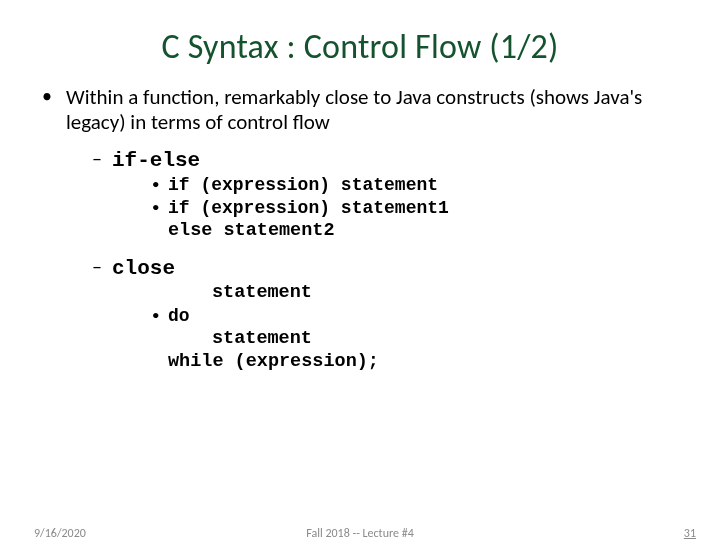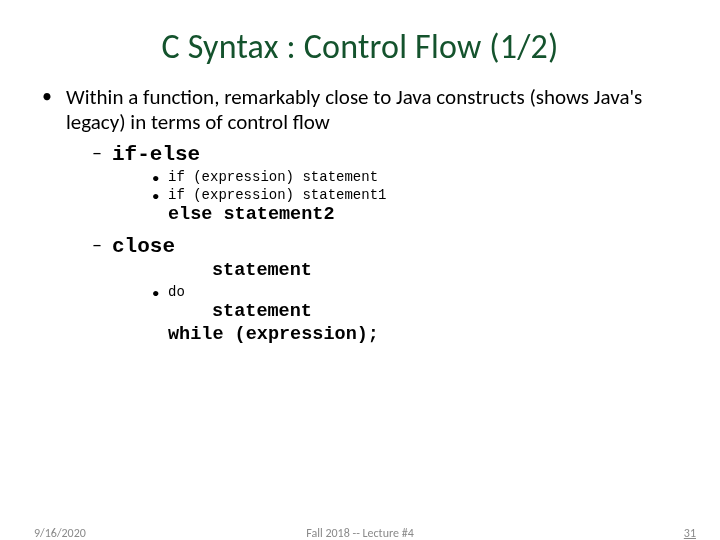--- a/index.html
+++ b/index.html
@@ -48,21 +48,21 @@
     top: 0;
     font-size: 20px;
   }
 
   
   .lvl2 {
     margin-top: 4px;
   }
   .lvl2 > li {
     padding-left: 46px;
-    margin-top: 6px;
+    margin-top: 12px;
     margin-bottom: 2px;
   }
   .lvl2 > li::before {
     content: "–";
     position: absolute;
     left: 26px;
     top: 0;
     font-size: 20px;
   }
   .lvl2 > li > .label {
@@ -71,22 +71,22 @@
     font-weight: bold;
   }
 
   
   .lvl3 {
     margin-top: 2px;
   }
   .lvl3 > li {
     padding-left: 56px;
     font-family: "Courier New", monospace;
-    font-size: 14px;
-    font-weight: normal;
+    font-size: 18px;
+    font-weight: bold;
     line-height: 1.22;
     margin-top: 1px;
   }
   .lvl3 > li::before {
     content: "•";
     position: absolute;
     left: 40px;
     top: 0;
     font-size: 15px;
     font-family: Calibri, Arial, sans-serif;

